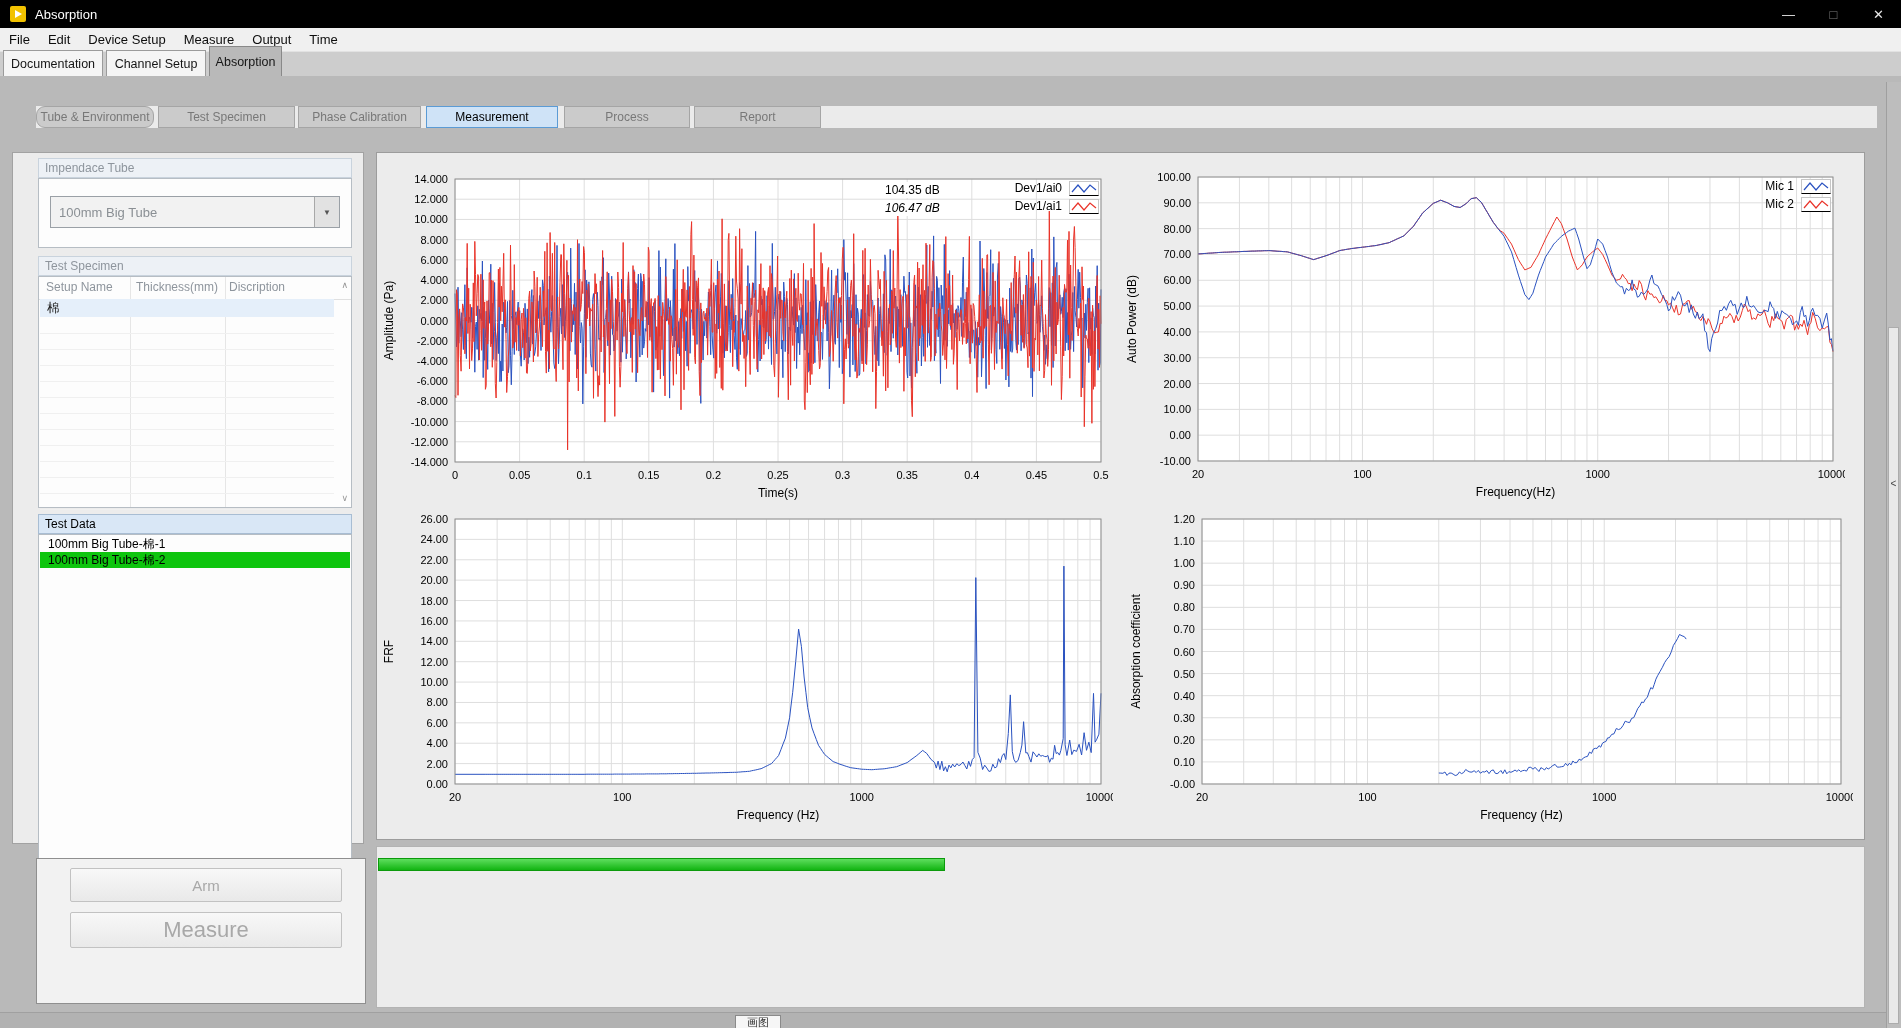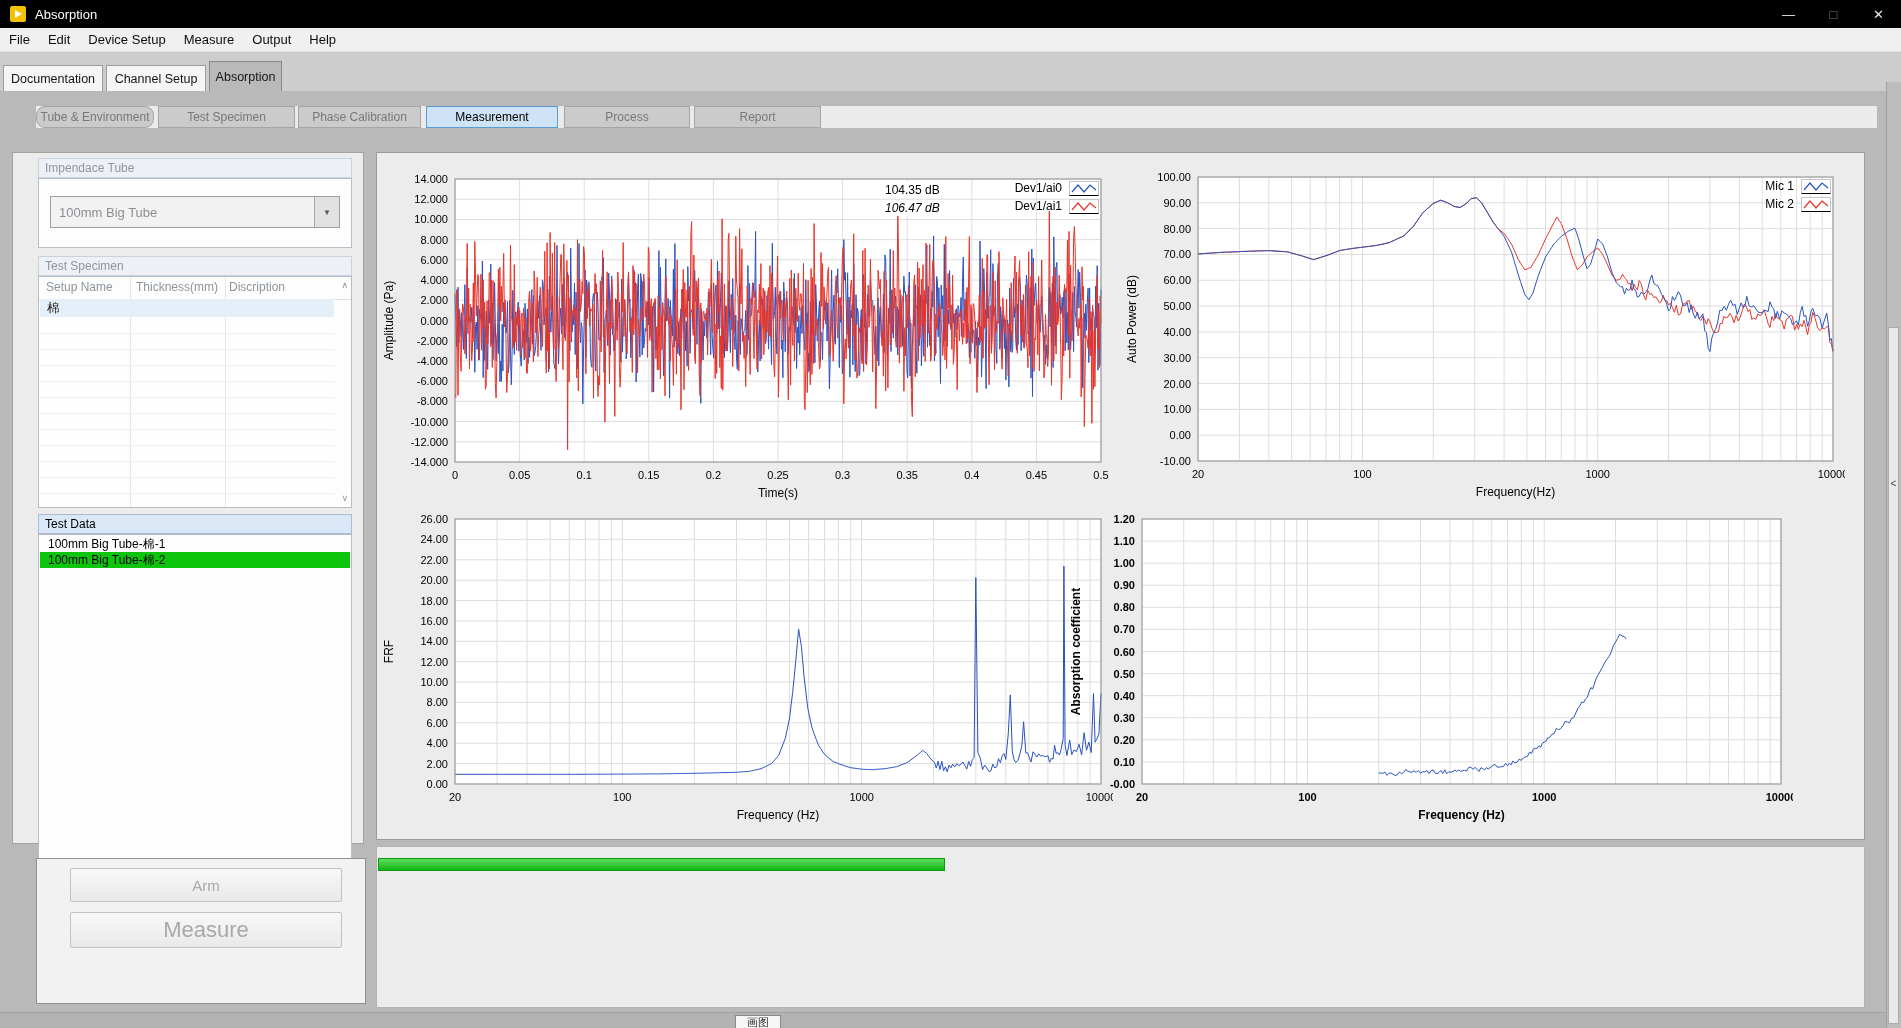--- a/index.html
+++ b/index.html
@@ -13,21 +13,21 @@
                   border-top:4px solid transparent;border-bottom:4px solid transparent}
   .title-text{font-size:13px}
   .winbtns{margin-left:auto;display:flex;height:100%}
   .winbtn{width:45px;height:100%;display:flex;align-items:center;justify-content:center;font-size:13px;color:#e9e9e9}
   .winbtn.max{color:#7d7d7d}
   
   .menubar{position:absolute;top:28px;left:0;width:1901px;height:24px;background:#f0f0f0;
            display:flex;align-items:stretch;border-bottom:1px solid #e2e2e2;box-sizing:border-box}
   .menu-item{padding:0 9px;font-size:13px;display:flex;align-items:center;color:#0d0d0d}
   
-  .tabstrip{position:absolute;top:52px;left:0;width:1901px;height:39px;background:#cdcdcd}
+  .tabstrip{position:absolute;top:52px;left:0;width:1901px;height:24px;background:#cdcdcd}
   .tab{position:absolute;bottom:0;box-sizing:border-box;display:flex;align-items:center;justify-content:center;
        font-size:12.5px;color:#151515}
   .tab.inactive{height:26px;background:#f5f5f5;border:1px solid #9b9b9b;border-bottom:none}
   .tab.active{height:30px;background:#b9b9b9;border:1px solid #898989;border-bottom:none}
   
   .subtabstrip{position:absolute;left:36px;top:106px;width:1841px;height:22px;background:#ebebeb}
   .subtab{position:absolute;top:0;height:22px;box-sizing:border-box;display:flex;align-items:center;
           justify-content:center;font-size:12px}
   .subtab.inactive{background:#cbcbcb;border:1px solid #a5a5a5;color:#787878}
   .subtab.active{background:#cfe3f7;border:1px solid #5b9bd5;color:#000}
@@ -91,21 +91,21 @@
     <span class="winbtn">✕</span>
   </div>
 </div>
 
 <div class="menubar">
     <div class="menu-item">File</div>
     <div class="menu-item">Edit</div>
     <div class="menu-item">Device Setup</div>
     <div class="menu-item">Measure</div>
     <div class="menu-item">Output</div>
-    <div class="menu-item">Help</div>
+    <div class="menu-item">Time</div>
   </div>
 
 <div class="tabstrip">
     <div class="tab inactive" style="left: 3px; width: 100px;">Documentation</div>
     <div class="tab inactive" style="left: 106px; width: 100px;">Channel Setup</div>
     <div class="tab active" style="left: 209px; width: 73px;">Absorption</div>
   </div>
 
 <div class="subtabstrip">
     <div class="subtab inactive" style="left: 0px; width: 118px; border-radius: 9px;">Tube &amp; Environment</div>
@@ -401,21 +401,21 @@
       <path d="M74.0,269.3L76.0,269.3L78.0,269.3L80.0,269.3L82.0,269.3L84.0,269.3L86.0,269.3L88.0,269.3L90.0,269.3L92.0,269.3L94.0,269.3L96.0,269.3L98.0,269.3L100.0,269.3L102.0,269.3L104.1,269.3L106.1,269.3L108.1,269.3L110.1,269.3L112.1,269.3L114.1,269.3L116.1,269.3L118.1,269.3L120.1,269.3L122.1,269.3L124.1,269.3L126.1,269.3L128.1,269.3L130.1,269.3L132.1,269.3L134.1,269.3L136.1,269.3L138.1,269.3L140.1,269.3L142.1,269.3L144.1,269.3L146.1,269.3L148.1,269.3L150.1,269.3L152.1,269.3L154.1,269.3L156.1,269.3L158.1,269.3L160.2,269.3L162.2,269.3L164.2,269.3L166.2,269.3L168.2,269.3L170.2,269.3L172.2,269.3L174.2,269.3L176.2,269.3L178.2,269.3L180.2,269.3L182.2,269.3L184.2,269.3L186.2,269.3L188.2,269.3L190.2,269.3L192.1,269.3L194.1,269.3L196.1,269.3L198.0,269.3L200.0,269.3L202.0,269.3L203.9,269.3L205.9,269.2L207.9,269.2L209.8,269.2L211.8,269.2L213.8,269.2L215.7,269.2L217.7,269.2L219.7,269.2L221.6,269.2L223.6,269.2L225.6,269.2L227.5,269.2L229.5,269.2L231.5,269.2L233.4,269.1L235.4,269.1L237.4,269.1L239.3,269.1L241.3,269.1L243.3,269.1L245.3,269.1L247.3,269.1L249.3,269.1L251.3,269.0L253.3,269.0L255.3,269.0L257.4,269.0L259.4,269.0L261.4,269.0L263.4,269.0L265.4,268.9L267.4,268.9L269.4,268.9L271.4,268.9L273.4,268.9L275.4,268.9L277.4,268.9L279.4,268.8L281.4,268.8L283.4,268.8L285.4,268.8L287.4,268.7L289.4,268.7L291.4,268.7L293.4,268.6L295.4,268.6L297.4,268.6L299.4,268.5L301.4,268.5L303.4,268.5L305.4,268.4L307.4,268.4L309.4,268.4L311.4,268.3L313.4,268.3L315.3,268.3L317.2,268.2L319.1,268.2L321.1,268.1L323.0,268.1L324.9,268.0L326.9,268.0L328.8,268.0L330.7,267.9L332.7,267.9L334.6,267.8L336.5,267.8L338.7,267.7L340.8,267.7L342.9,267.6L345.0,267.6L347.1,267.5L349.2,267.4L351.3,267.4L353.4,267.3L355.5,267.3L357.4,267.1L359.2,267.0L361.1,266.8L362.9,266.7L364.8,266.6L366.6,266.4L368.5,266.3L370.4,265.8L372.4,265.4L374.3,265.0L376.2,264.6L378.1,264.1L380.1,263.7L382.2,262.7L384.2,261.7L386.3,260.7L388.4,259.6L390.5,258.6L392.3,256.6L394.1,254.5L395.9,252.5L397.6,250.5L399.9,244.7L402.1,238.9L404.4,233.1L406.5,222.9L408.6,212.8L410.1,200.0L411.7,187.3L414.7,156.7L417.6,124.1L420.4,141.4L423.1,172.0L424.9,187.3L426.7,202.6L428.8,212.8L431.0,222.9L433.1,228.7L435.3,234.5L437.5,240.3L439.5,243.3L441.5,246.4L443.6,249.4L445.7,251.2L447.8,253.0L450.0,254.8L452.1,256.6L454.1,257.3L456.1,258.1L458.0,258.9L460.0,259.6L462.0,260.2L463.9,260.9L465.8,261.5L467.8,262.1L469.7,262.7L471.9,263.0L474.1,263.3L476.3,263.6L478.5,263.9L480.6,264.2L482.6,264.3L484.6,264.4L486.6,264.5L488.6,264.6L490.6,264.7L492.5,264.6L494.4,264.4L496.3,264.3L498.1,264.1L500.0,264.0L501.9,263.9L503.8,263.7L505.8,263.4L507.8,263.0L509.7,262.7L511.7,262.4L513.7,262.0L515.6,261.7L517.7,260.9L519.9,260.0L522.0,259.2L524.1,258.4L526.2,257.6L528.1,256.2L530.0,254.7L532.0,253.3L533.9,251.9L535.8,250.5L537.8,248.8L539.8,247.1L541.7,245.4L543.7,246.9L545.7,248.4L547.9,251.5L550.1,254.5L551.8,255.9L553.5,257.3L555.3,263.1L557.1,256.1L558.9,264.6L560.8,256.2L562.6,265.9L564.4,261.7L566.2,266.8L568.0,260.1L569.8,262.9L571.7,259.1L573.7,262.0L575.8,258.7L577.9,260.6L580.0,259.3L581.9,257.0L583.8,260.4L585.8,264.0L587.7,256.3L589.5,261.4L591.3,254.6L593.1,252.5L594.8,72.6L596.9,247.4L599.2,253.1L601.6,264.5L603.7,260.2L605.8,263.0L607.9,266.4L609.8,266.0L611.8,259.2L613.8,262.9L615.7,261.9L617.5,253.7L619.4,257.6L621.2,250.8L623.0,248.5L624.8,254.5L627.3,228.5L629.3,189.9L631.3,246.6L633.0,254.5L634.7,257.4L637.0,255.5L639.3,247.5L640.9,240.1L642.6,216.7L644.8,247.9L646.4,247.7L647.9,251.6L650.0,257.1L652.0,246.8L654.0,249.3L655.9,252.0L657.8,248.8L659.7,251.2L661.6,250.5L663.4,251.4L665.1,251.7L666.9,250.5L668.6,257.3L670.3,253.2L672.0,254.2L673.6,240.3L675.2,248.5L676.8,247.6L678.4,250.1L679.9,245.3L682.2,233.5L682.9,61.1L684.1,239.8L685.9,250.5L688.7,235.0L690.8,249.6L692.8,245.1L695.5,246.4L698.1,239.3L700.6,250.0L703.1,227.7L705.5,245.3L707.9,237.2L710.2,247.6L712.5,188.4L714.1,237.2L715.8,234.2L717.9,229.2L720.0,188.3" fill="none" stroke="#2a52c0" stroke-width="1" stroke-linejoin="round"></path>
       <rect x="74" y="14" width="646" height="265" fill="none" stroke="#8f8f8f" stroke-width="1"></rect>
       <text x="74" y="296" text-anchor="middle" font-size="11" fill="#000">20</text>
       <text x="241.29886663269957" y="296" text-anchor="middle" font-size="11" fill="#000">100</text>
       <text x="480.6494333163498" y="296" text-anchor="middle" font-size="11" fill="#000">1000</text>
       <text x="720" y="296" text-anchor="middle" font-size="11" fill="#000">10000</text>
       <text x="397" y="314" text-anchor="middle" font-size="12" fill="#000">Frequency (Hz)</text>
       <text x="12" y="146.5" text-anchor="middle" font-size="12" fill="#000" transform="rotate(-90 12 146.5)">FRF</text>
     </svg>
   </div>
-<div class="chart" style="left: 1068px; top: 505px; width: 725px; height: 325px; font-weight: bold;">
+<div class="chart" style="left: 1128px; top: 505px; width: 725px; height: 325px;">
     <svg width="725" height="325" viewBox="0 0 725 325">
       <rect x="74" y="14" width="639" height="265" fill="#ffffff"></rect>
       <line x1="74" y1="14" x2="74" y2="279" stroke="#dedede" stroke-width="1"></line>
       <line x1="115.69083552459199" y1="14" x2="115.69083552459199" y2="279" stroke="#dedede" stroke-width="1"></line>
       <line x1="145.27095407516637" y1="14" x2="145.27095407516637" y2="279" stroke="#dedede" stroke-width="1"></line>
       <line x1="168.21507654138938" y1="14" x2="168.21507654138938" y2="279" stroke="#dedede" stroke-width="1"></line>
       <line x1="186.96178959975836" y1="14" x2="186.96178959975836" y2="279" stroke="#dedede" stroke-width="1"></line>
       <line x1="202.81190964749342" y1="14" x2="202.81190964749342" y2="279" stroke="#dedede" stroke-width="1"></line>
       <line x1="216.54190815033274" y1="14" x2="216.54190815033274" y2="279" stroke="#dedede" stroke-width="1"></line>
       <line x1="228.65262512435038" y1="14" x2="228.65262512435038" y2="279" stroke="#dedede" stroke-width="1"></line>

